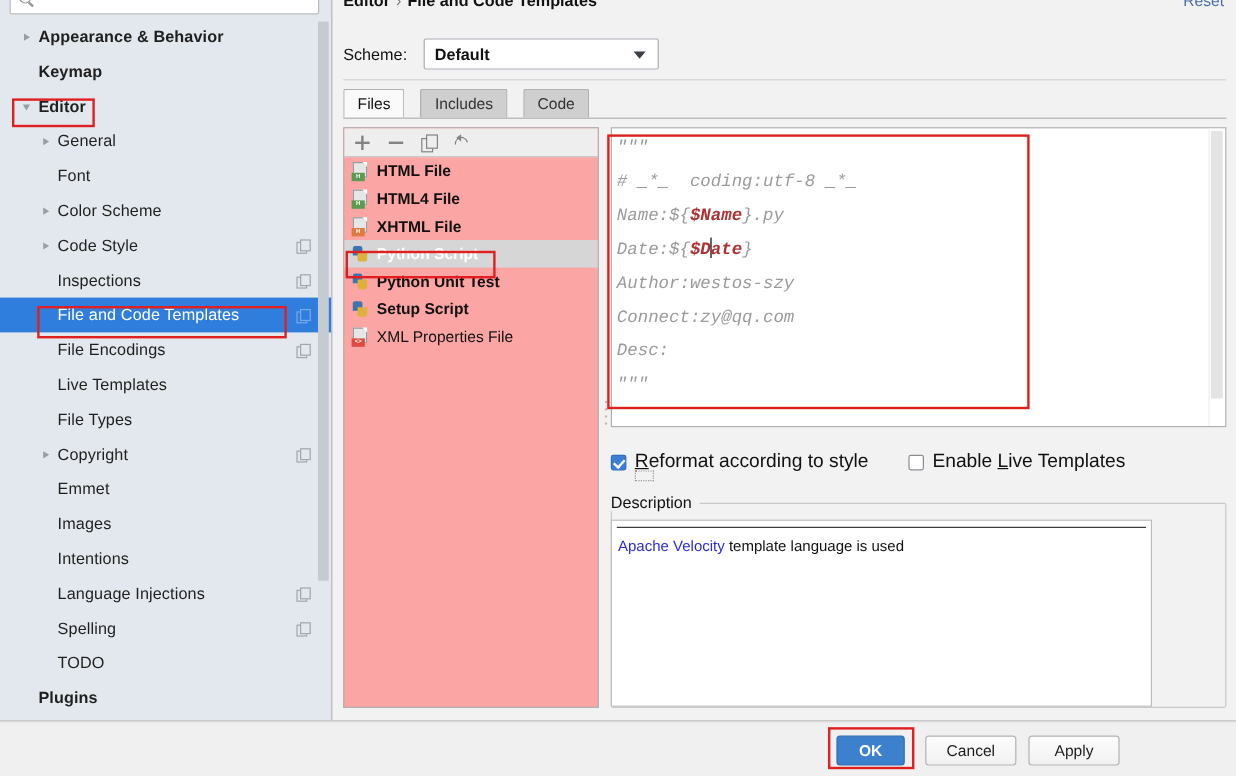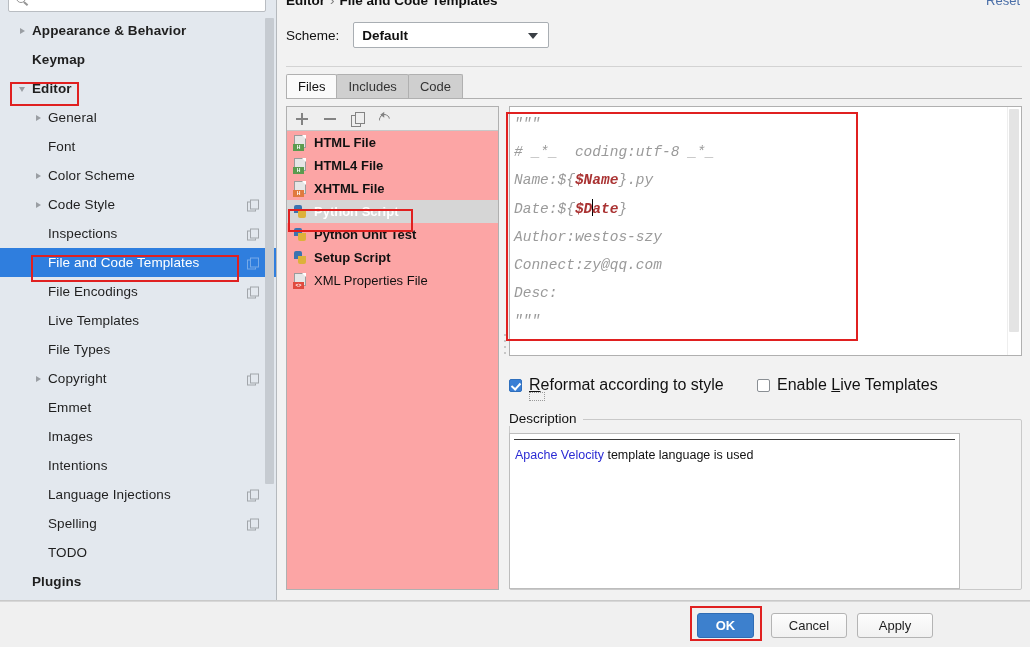--- a/index.html
+++ b/index.html
@@ -100,39 +100,39 @@
   .breadcrumb {
     position: absolute; left: 8px; top: -7px; font-size: 13.5px;
     font-weight: bold; color: #111; white-space: nowrap;
   }
   .crumb-sep { color: #7b7b7b; font-weight: normal; margin: 0 5px; }
   .reset-link {
     position: absolute; right: 10px; top: -7px; font-size: 13px;
     color: #4b6fa8; cursor: pointer;
   }
   .scheme-row {
-    position: absolute; left: 8px; top: 22px; display: flex; align-items: center;
+    position: absolute; left: 8px; top: 32px; display: flex; align-items: center;
   }
   .scheme-label { font-size: 13.5px; color: #111; margin-right: 14px; }
   .combo {
     width: 196px; height: 26px; background: #fff; border: 1px solid #a9aeb3;
     border-radius: 2px; display: flex; align-items: center;
     padding: 12px 8px; position: relative;
   }
   .combo-val { font-size: 13.5px; font-weight: bold; color: #111; }
   .combo-arrow {
     position: absolute; right: 10px; top: 50%; margin-top: -2px;
     border-top: 6px solid #3a3f45; border-left: 5px solid transparent;
     border-right: 5px solid transparent;
   }
   .hr {
     position: absolute; left: 8px; right: 8px; top: 66px; height: 1px;
     background: #d3d3d3;
   }
-  .tabs { position: absolute; left: 8px; top: 74px; display: flex; }
+  .tabs { position: absolute; left: 8px; top: 74px; display: flex; gap: 14px; }
   .tab {
     height: 24px; padding: 0 11px; display: flex; align-items: center;
     font-size: 13px; color: #333; background: #cfcfcf;
     border: 1px solid #b0b0b0; border-bottom: none; margin-right: -1px;
     border-radius: 2px 2px 0 0;
   }
   .tab.active { background: #fafafa; color: #111; }
   .tab-underline {
     position: absolute; left: 8px; right: 8px; top: 98px; height: 1px;
     background: #b0b0b0;

